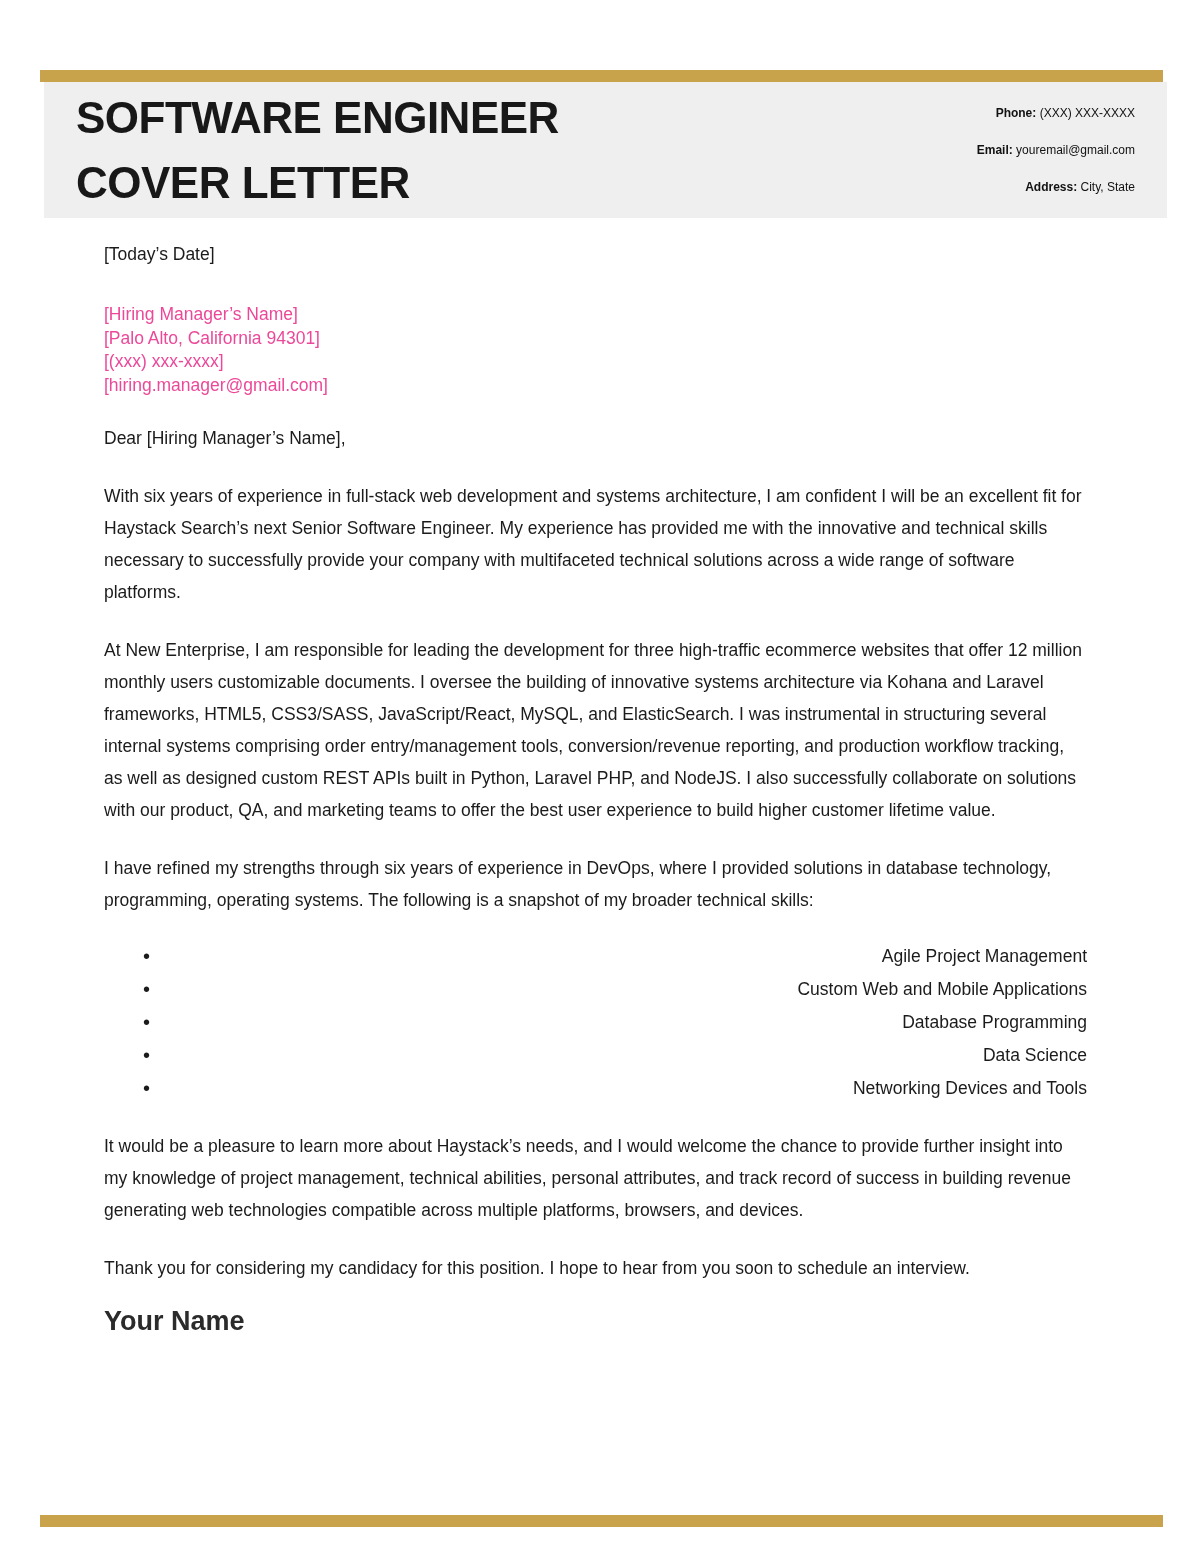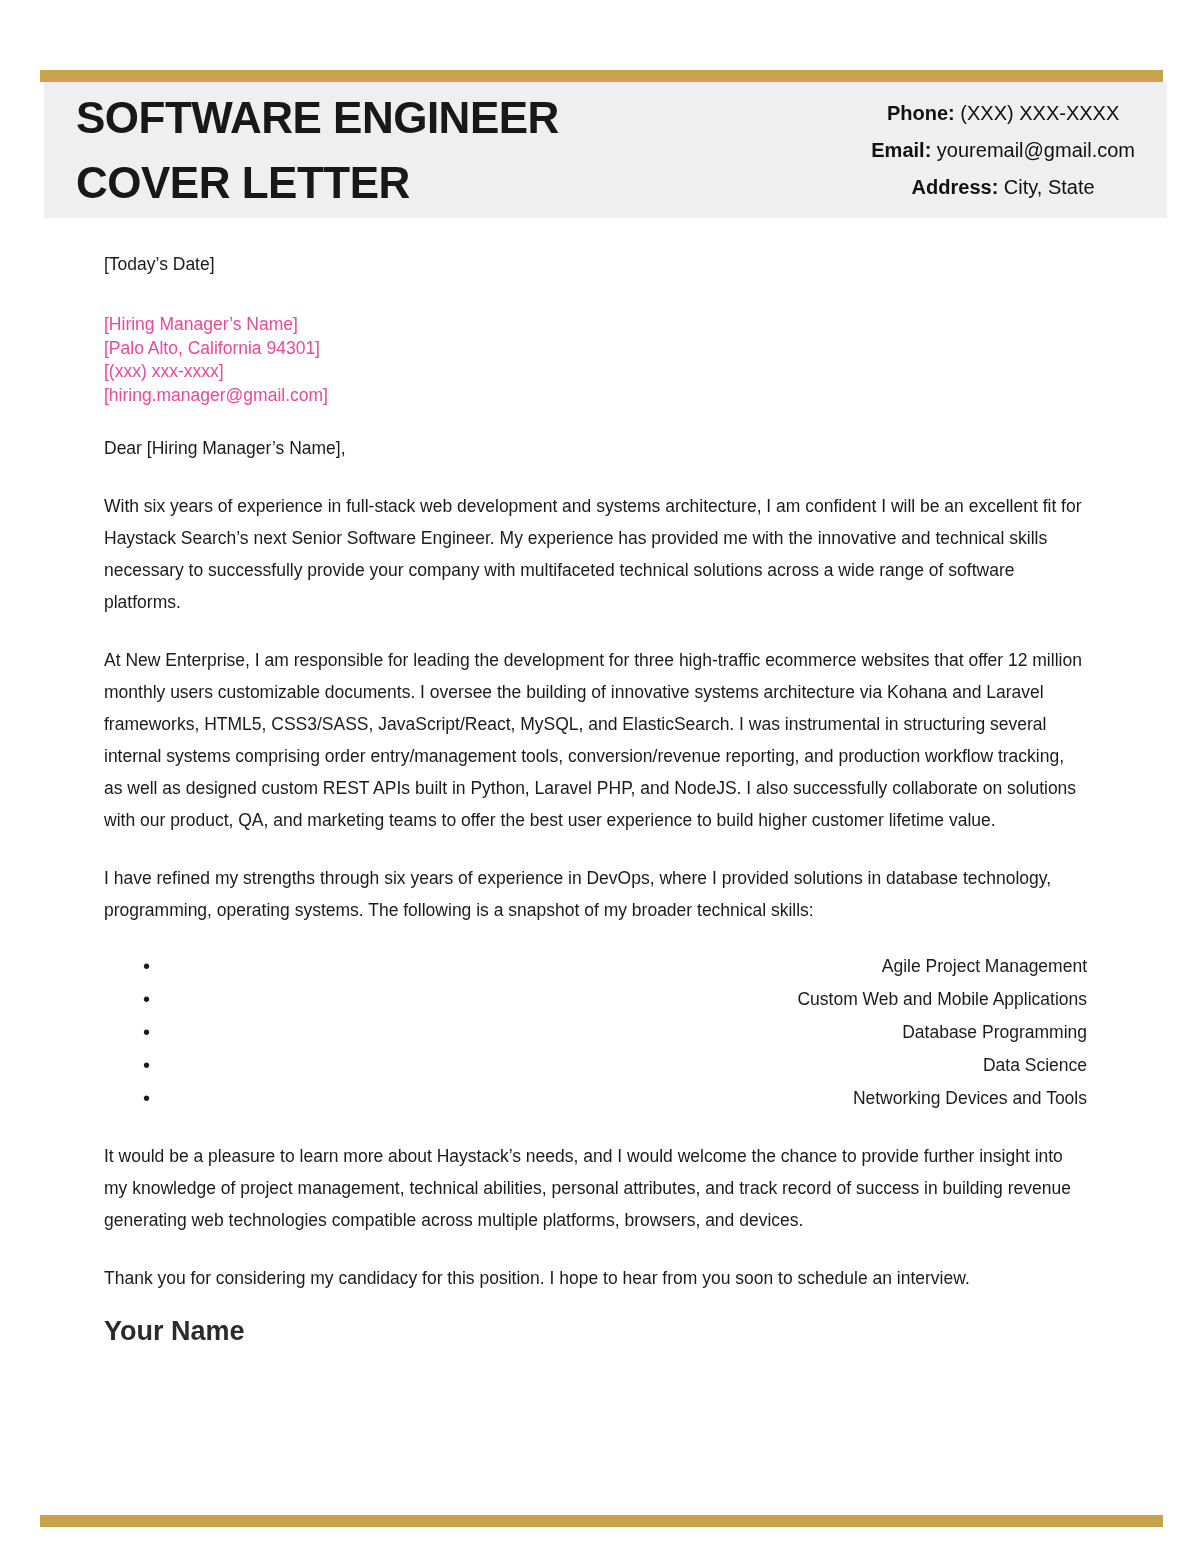--- a/index.html
+++ b/index.html
@@ -36,32 +36,32 @@
     padding: 0 32px 0 32px;
   }
   .title {
     font-size: 44px;
     line-height: 65px;
     font-weight: 700;
     letter-spacing: -0.5px;
     color: #181818;
   }
   .contact {
-    text-align: center;
-    font-size: 20px;
+    text-align: right;
+    font-size: 12px;
     line-height: 37px;
     font-weight: 500;
     color: #111111;
     white-space: nowrap;
   }
   .contact .lbl { font-weight: 700; }
 
   .content {
     position: absolute;
-    top: 218px;
+    top: 208px;
     left: 0;
     width: 1200px;
     padding: 30px 113px 0 104px;
     font-size: 17.5px;
     font-weight: 500;
     line-height: 32px;
   }
   .date { margin-bottom: 33px; }
   .recipient {
     color: #ec4899;

